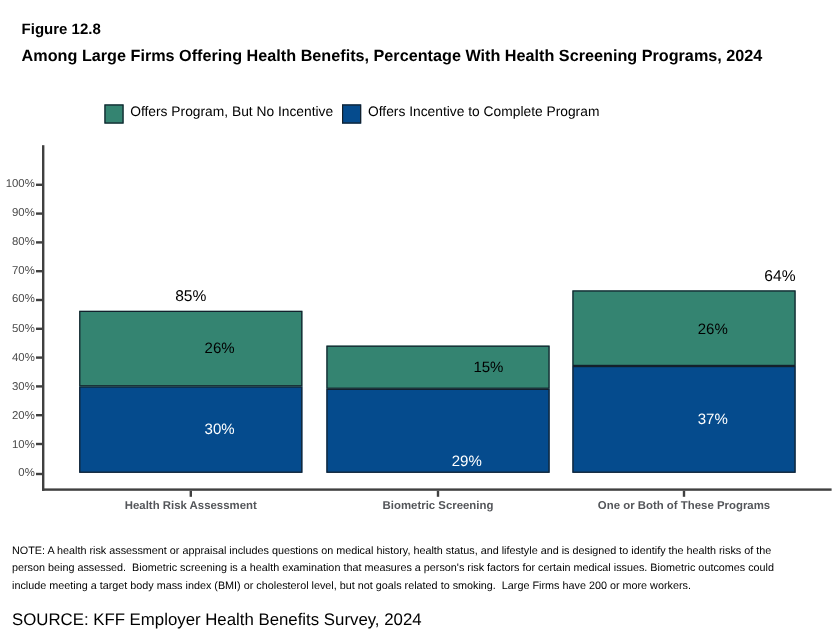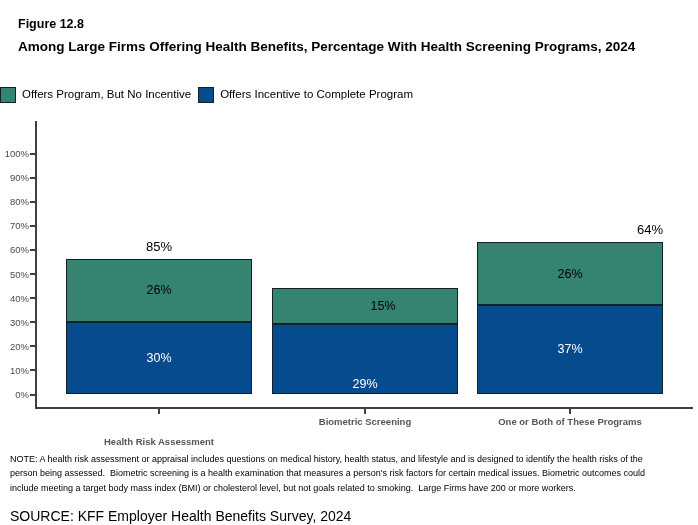--- a/index.html
+++ b/index.html
@@ -2,31 +2,31 @@
 <html><head>
 <meta charset="utf-8">
 <style>
   html,body{margin:0;padding:0;background:#fff;}
   .page{
     position:relative;width:698px;height:525px;background:#ffffff;overflow:hidden;
     font-family:"Liberation Sans","DejaVu Sans",sans-serif;color:#000;
   }
   .fig-label{position:absolute;left:18px;top:14px;font-size:12.5px;font-weight:bold;line-height:20px;}
   .fig-title{position:absolute;left:18px;top:36px;max-width:640px;font-size:13.5px;font-weight:bold;line-height:22px;}
-  .legend{position:absolute;left:0;top:86px;width:586px;display:flex;justify-content:flex-start;align-items:center;gap:7px;}
+  .legend{position:absolute;left:0;top:86px;width:586px;display:flex;justify-content:center;align-items:center;gap:7px;}
   .legend-item{display:flex;align-items:center;gap:6px;}
   .swatch{width:16px;height:16px;border:1px solid #13202c;box-sizing:border-box;}
   .legend-label{font-size:11.5px;line-height:17px;color:#000;}
   .chart{position:absolute;left:0;top:120px;width:698px;height:312px;}
   .axis-line{position:absolute;background:#404040;}
   .ytick-mark{position:absolute;height:2px;width:5px;background:#404040;}
   .ytick-label{position:absolute;width:29px;text-align:right;font-size:9.5px;color:#4b4b4b;line-height:11px;}
   .xtick-mark{position:absolute;width:2px;height:5px;background:#404040;}
   .bar-seg{position:absolute;box-sizing:border-box;border:1px solid #13202c;}
-  .seg-label{position:absolute;text-align:center;font-size:12.5px;line-height:16px;}
+  .seg-label{position:absolute;text-align:center;font-size:12.5px;line-height:16px;padding-left:24px;}
   .total-label{position:absolute;text-align:center;font-size:13px;line-height:16px;color:#000;}
   .cat-label{position:absolute;text-align:center;font-size:9.5px;font-weight:bold;color:#54565a;line-height:12px;}
   .note{position:absolute;left:10px;top:452px;width:648px;font-size:9px;line-height:14.3px;color:#000;white-space:pre-wrap;}
   .source{position:absolute;left:10px;top:509px;width:648px;font-size:14px;line-height:14.3px;color:#000;}
 </style>
 </head>
 <body>
 
 <div class="page">
 
@@ -68,21 +68,21 @@
       <div class="ytick-mark" style="left: 30px; top: 56.6px;"></div>
       <div class="ytick-label" style="left: 0px; top: 52.1px;">90%</div>
       <div class="ytick-mark" style="left: 30px; top: 32.5px;"></div>
       <div class="ytick-label" style="left: 0px; top: 28px;">100%</div>
       <div class="bar-seg" style="left: 66px; top: 201.7px; width: 186px; height: 72.3px; background: rgb(5, 75, 141); border-color: rgb(19, 32, 44);"></div>
       <div class="seg-label" style="left: 66px; top: 229.85px; width: 186px; color: rgb(255, 255, 255);">30%</div>
       <div class="bar-seg" style="left: 66px; top: 139.04px; width: 186px; height: 62.66px; background: rgb(52, 132, 113); border-color: rgb(19, 32, 44);"></div>
       <div class="seg-label" style="left: 66px; top: 162.37px; width: 186px; color: rgb(0, 0, 0);">26%</div>
       <div class="total-label" style="left: 66px; top: 119.04px; width: 186px;">85%</div>
       <div class="xtick-mark" style="left: 158px; top: 289px;"></div>
-      <div class="cat-label" style="left: 36px; top: 296px; width: 246px; margin-top: 20px;">Health Risk Assessment</div>
+      <div class="cat-label" style="left: 36px; top: 296px; width: 246px;">Health Risk Assessment</div>
       <div class="bar-seg" style="left: 272px; top: 204.11px; width: 186px; height: 69.89px; background: rgb(5, 75, 141); border-color: rgb(19, 32, 44);"></div>
       <div class="seg-label" style="left: 272px; top: 231.055px; width: 186px; color: rgb(255, 255, 255); margin-top: 25px;">29%</div>
       <div class="bar-seg" style="left: 272px; top: 167.96px; width: 186px; height: 36.15px; background: rgb(52, 132, 113); border-color: rgb(19, 32, 44);"></div>
       <div class="seg-label" style="left: 272px; top: 178.035px; width: 222px; color: rgb(0, 0, 0);">15%</div>
       <div class="xtick-mark" style="left: 364px; top: 289px;"></div>
       <div class="cat-label" style="left: 242px; top: 296px; width: 246px;">Biometric Screening</div>
       <div class="bar-seg" style="left: 477px; top: 184.83px; width: 186px; height: 89.17px; background: rgb(5, 75, 141); border-color: rgb(19, 32, 44);"></div>
       <div class="seg-label" style="left: 477px; top: 221.415px; width: 186px; color: rgb(255, 255, 255);">37%</div>
       <div class="bar-seg" style="left: 477px; top: 122.17px; width: 186px; height: 62.66px; background: rgb(52, 132, 113); border-color: rgb(19, 32, 44);"></div>
       <div class="seg-label" style="left: 477px; top: 145.5px; width: 186px; color: rgb(0, 0, 0);">26%</div>

